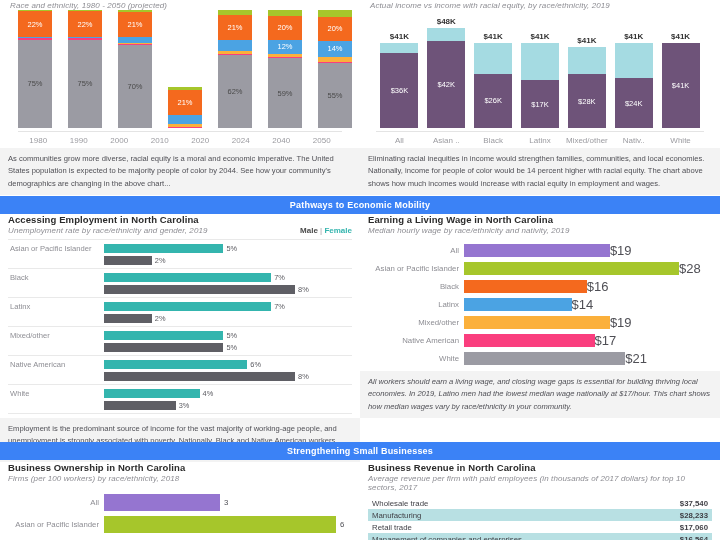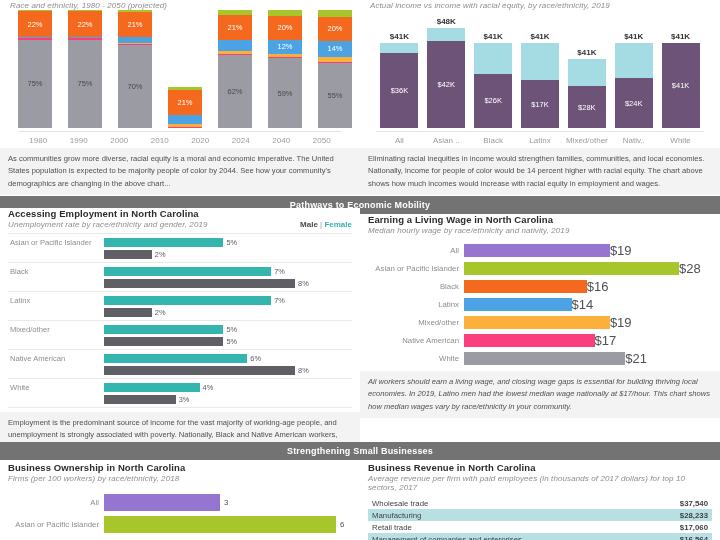--- a/index.html
+++ b/index.html
@@ -48,21 +48,21 @@
 
   
   .narr {
     background: #f3f3f3; color: #4f4f55;
     font-size: 7.6px; line-height: 1.62;
     padding: 5px 8px 5px 8px;
   }
 
   
   .banner {
-    background: #737373; color: #ffffff;
+    background: #3b82f6; color: #ffffff;
     font-size: 9px; font-weight: bold; text-align: center;
     letter-spacing: .2px;
     padding: 3.5px 0 4px;
   }
 
   
   .ugroup { border-bottom: 1px solid #e9e9e9; padding: 2px 0; }
   .ugroup:first-child { border-top: 1px solid #e9e9e9; }
   .urow { display: flex; align-items: center; height: 12px; }
   .ulabel { width: 96px; text-align: left; font-size: 7.6px; color: #8d8d93;
@@ -234,21 +234,21 @@
               <div class="inc-total">$41K</div>
               <div class="inc-bar">
                 <div class="inc-top" style="height: 37.5px;"></div>
                 <div class="inc-bot" style="height: 47.9167px;">$17K</div>
               </div>
             </div>
             <div class="inc-col">
               <div class="inc-total">$41K</div>
               <div class="inc-bar">
                 <div class="inc-top" style="height: 27.0833px;"></div>
-                <div class="inc-bot" style="height: 42px;">$28K</div>
+                <div class="inc-bot" style="height: 54px;">$28K</div>
               </div>
             </div>
             <div class="inc-col">
               <div class="inc-total">$41K</div>
               <div class="inc-bar">
                 <div class="inc-top" style="height: 35.4167px;"></div>
                 <div class="inc-bot" style="height: 50px;">$24K</div>
               </div>
             </div>
             <div class="inc-col">
@@ -268,21 +268,21 @@
             <div class="axis-cell">Nativ..</div>
             <div class="axis-cell">White</div>
           </div>
       </div>
     </div>
     <div class="narr" style="margin:2px 0 0 0;">Eliminating racial inequities in income would strengthen families, communities, and local economies. Nationally, income for people of color would be 14 percent higher with racial equity. The chart above shows how much incomes would increase with racial equity in employment and wages.</div>
   </div>
 
   <div class="banner" style="position:absolute;top:196px;left:0;width:720px;">Pathways to Economic Mobility</div>
 
-  <div class="col-left" style="top:208px;">
+  <div class="col-left" style="top:214px;">
     <div class="panel">
       <div class="chart-title">Accessing Employment in North Carolina</div>
       <div style="display:flex;justify-content:space-between;align-items:center;margin-top:1px;">
         <div class="chart-sub">Unemployment rate by race/ethnicity and gender, 2019</div>
         <div class="legend">
           <span class="m">Male</span>
           <span class="sep">|</span>
           <span class="f">Female</span>
         </div>
       </div>

